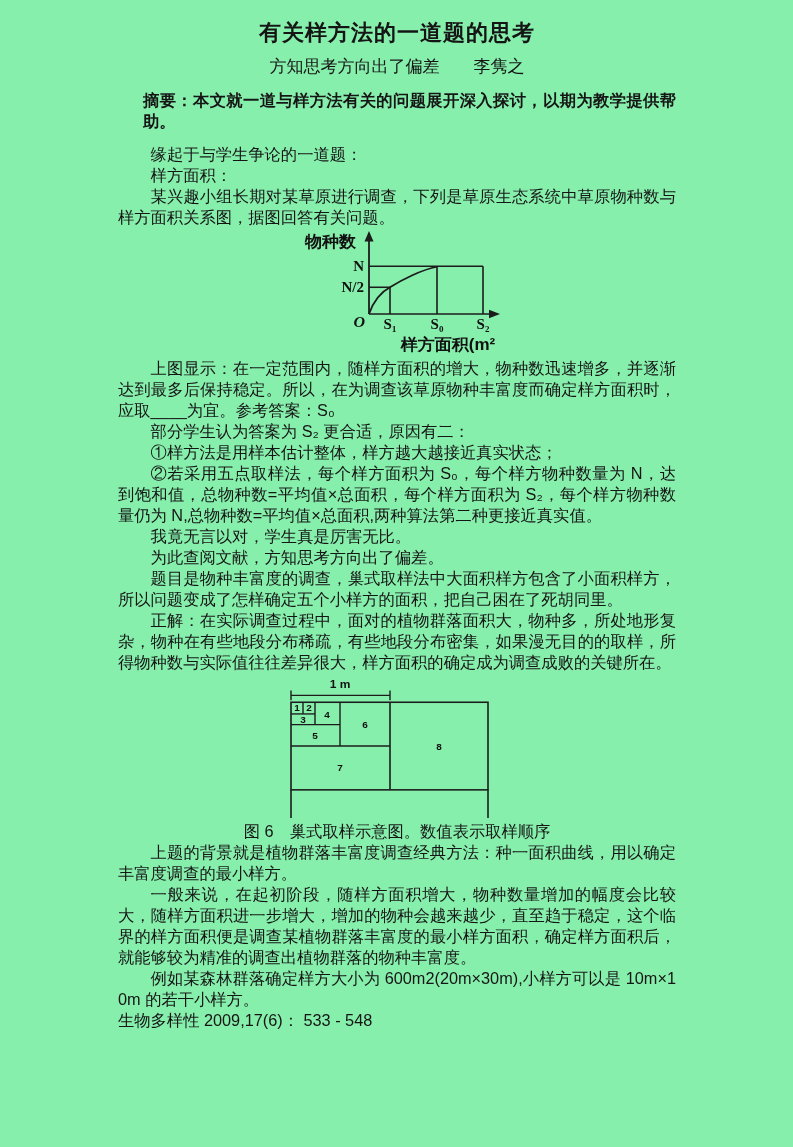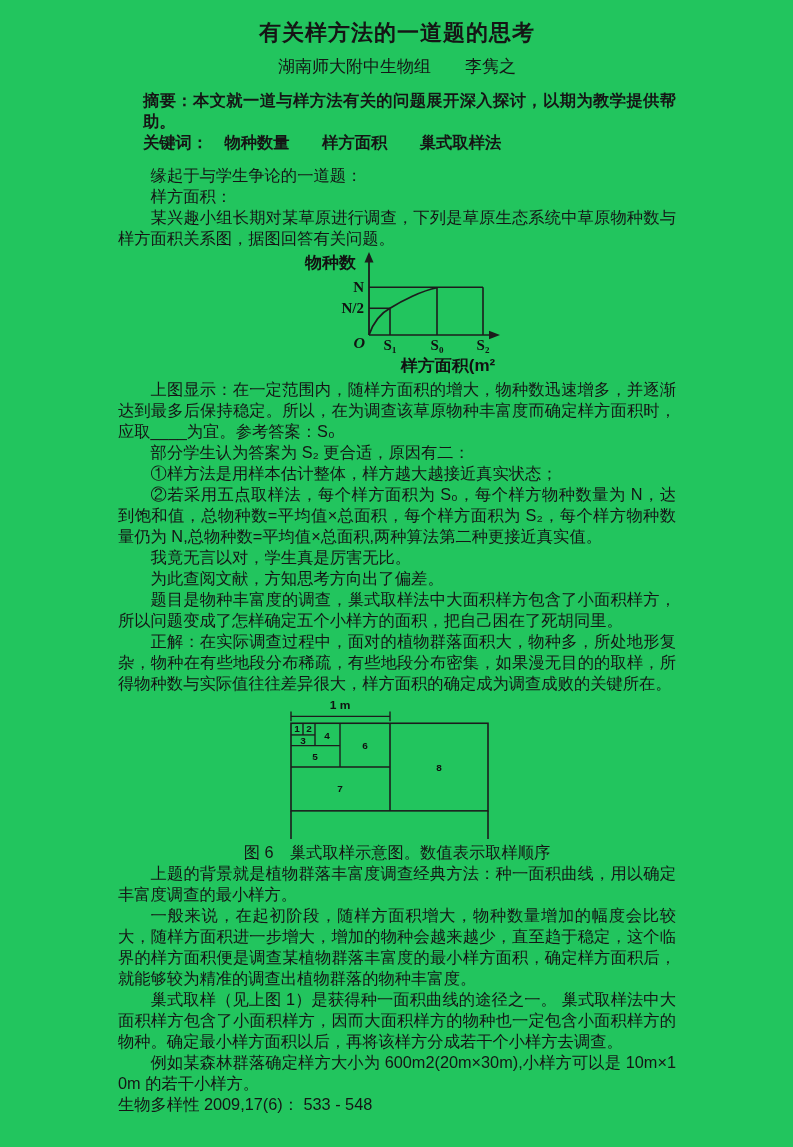--- a/index.html
+++ b/index.html
@@ -1,17 +1,17 @@
 <!DOCTYPE html>
 <html><head>
 <meta charset="utf-8">
 <style>
   html,body{margin:0;padding:0;background:#ffffff;}
   body{width:793px;height:1147px;font-family:"Liberation Sans",sans-serif;color:#151515;}
-  .page{box-sizing:border-box;width:793px;height:1147px;padding:12px 117px 0 118px;overflow:hidden;background:#22c55e;}
+  .page{box-sizing:border-box;width:793px;height:1147px;padding:12px 117px 0 118px;overflow:hidden;background:#86efac;}
   h1{font-size:22px;line-height:30px;font-weight:bold;text-align:center;margin:6px 0 8px 0;letter-spacing:1px;}
   .author{font-size:17px;line-height:22px;text-align:center;margin:0 0 12px 0;}
   p{margin:0;font-size:16.3px;line-height:21px;text-align:justify;word-break:break-all;}
   .meta{font-weight:bold;margin-left:25px;}
   .ind{text-indent:2em;}
   .gap{height:12px;}
   .chart-wrap{margin:2px 0 2px 167px;height:126px;}
   .fig-wrap{margin:2px 0 0 162px;height:146px;}
   .caption{text-align:center;text-indent:0;}
   .ref1{font-weight:bold;}
@@ -22,24 +22,23 @@
   .origin-label{font-family:"Liberation Serif",serif;font-weight:bold;font-style:italic;font-size:16px;fill:#111;}
   .cell-num{font-family:"Liberation Sans",sans-serif;font-weight:600;font-size:10px;fill:#111;}
   .scale-label{font-family:"Liberation Sans",sans-serif;font-weight:bold;font-size:12px;fill:#111;}
 </style>
 </head>
 <body>
 
 <div class="page">
 
   <h1>有关样方法的一道题的思考</h1>
-  <div class="author">湖南师大附中生物组　　李隽之</div>
+  <div class="author">方知思考方向出了偏差　　李隽之</div>
 
   <p class="meta">摘要：本文就一道与样方法有关的问题展开深入探讨，以期为教学提供帮助。</p>
-  <p class="meta">关键词：　物种数量　　样方面积　　巢式取样法</p>
 
   <div class="gap"></div>
 
   <p class="ind">缘起于与学生争论的一道题：</p>
   <p class="ind">样方面积：</p>
   <p class="ind">某兴趣小组长期对某草原进行调查，下列是草原生态系统中草原物种数与样方面积关系图，据图回答有关问题。</p>
 
   <div class="chart-wrap">
     <svg width="220" height="126" viewBox="0 0 220 132" preserveAspectRatio="none">
 
@@ -104,18 +103,17 @@
       <text class="cell-num" x="85" y="54" text-anchor="middle">6</text>
       <text class="cell-num" x="60" y="99" text-anchor="middle">7</text>
       <text class="cell-num" x="159" y="77" text-anchor="middle">8</text>
     </svg>
   </div>
 
   <p class="caption">图 6　巢式取样示意图。数值表示取样顺序</p>
 
   <p class="ind">上题的背景就是植物群落丰富度调查经典方法：种一面积曲线，用以确定丰富度调查的最小样方。</p>
   <p class="ind">一般来说，在起初阶段，随样方面积增大，物种数量增加的幅度会比较大，随样方面积进一步增大，增加的物种会越来越少，直至趋于稳定，这个临界的样方面积便是调查某植物群落丰富度的最小样方面积，确定样方面积后，就能够较为精准的调查出植物群落的物种丰富度。</p>
-  <p class="ind">巢式取样（见上图 1）是获得种一面积曲线的途径之一。 巢式取样法中大面积样方包含了小面积样方，因而大面积样方的物种也一定包含小面积样方的物种。确定最小样方面积以后，再将该样方分成若干个小样方去调查。</p>
   <p class="ind">例如某森林群落确定样方大小为 600m2(20m×30m),小样方可以是 10m×10m 的若干小样方。</p>
 
   <p class="ref2">生物多样性 2009,17(6)： 533 - 548</p>
 
 </div>
 
 </body></html>

